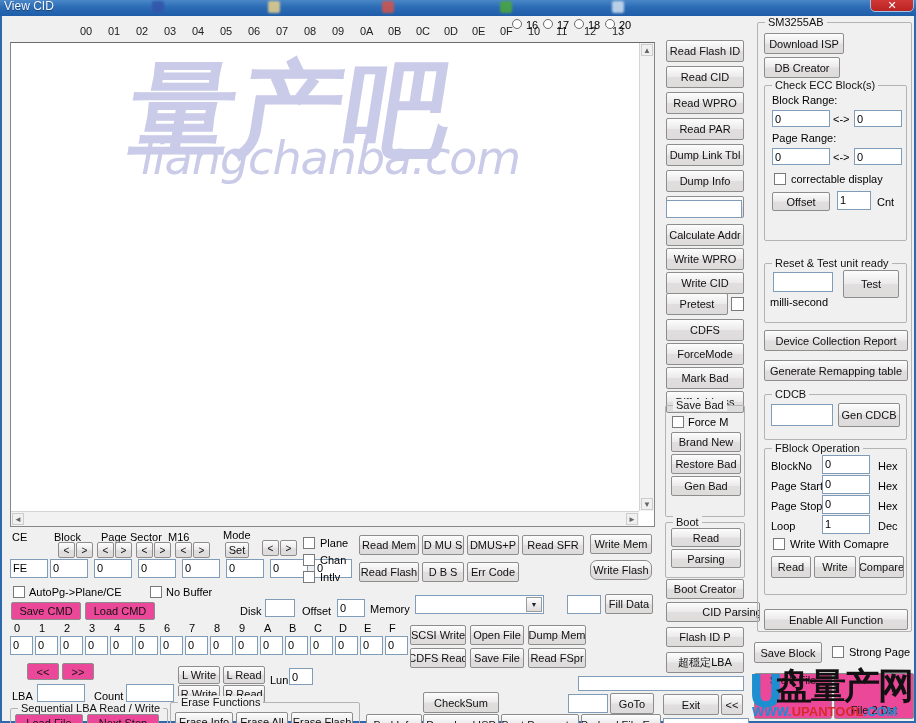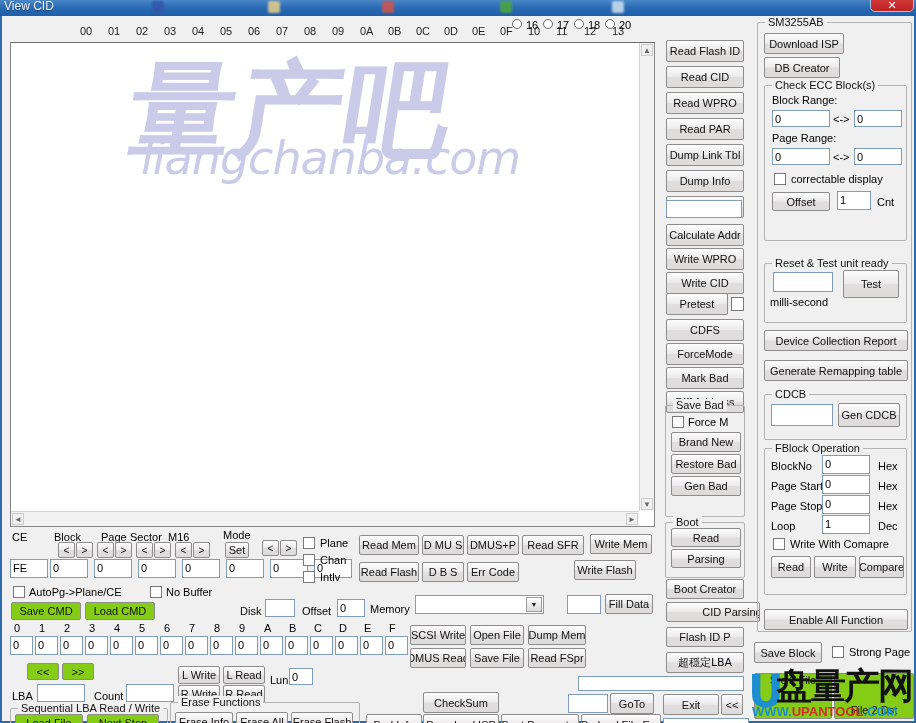--- a/index.html
+++ b/index.html
@@ -81,21 +81,21 @@
 
   
   .btn{
     position:absolute;
     background:linear-gradient(180deg,#fdfdfd 0%,#eceaea 48%,#e0dede 52%,#dedbdb 100%);
     border:1px solid #8d8d8d; border-radius:2px;
     font-size:11px; text-align:center; color:#111;
     display:flex; align-items:center; justify-content:center;
     white-space:nowrap; overflow:hidden;
   }
-  .btn.flat{ background:#84cc16; }
+  .btn.flat{ background:#ec4899; }
   .txt{
     position:absolute; background:#fff; border:1px solid #7f9db9;
     font-size:11px; padding:1px 2px; color:#000; overflow:hidden;
     line-height:14px;
   }
   .lbl{position:absolute; font-size:11px; color:#000; white-space:nowrap;}
   .chk{position:absolute; width:12px; height:12px; background:#fff;
        border:1px solid #7a7a7a;}
   .grp{
     position:absolute; border:1px solid #b4b4b4; border-radius:2px;
@@ -366,21 +366,21 @@
 
   <div class="btn" style="left:357px;top:519px;width:60px;height:20px;">Read Mem</div>
   <div class="btn" style="left:420px;top:519px;width:42px;height:20px;">D MU S</div>
   <div class="btn" style="left:465px;top:519px;width:52px;height:20px;">DMUS+P</div>
   <div class="btn" style="left:520px;top:519px;width:62px;height:20px;">Read SFR</div>
   <div class="btn" style="left:588px;top:518px;width:62px;height:20px;">Write Mem</div>
 
   <div class="btn" style="left:357px;top:546px;width:60px;height:20px;">Read Flash</div>
   <div class="btn" style="left:420px;top:546px;width:42px;height:20px;">D B S</div>
   <div class="btn" style="left:465px;top:546px;width:52px;height:20px;">Err Code</div>
-  <div class="btn" style="left:572px;top:544px;width:62px;height:20px;">Write Flash</div>
+  <div class="btn" style="left:588px;top:544px;width:62px;height:20px;border-radius:7px;">Write Flash</div>
 
   <span class="chk" style="left:11px;top:570px;"></span>
   <span class="lbl" style="left:27px;top:570px;">AutoPg-&gt;Plane/CE</span>
   <span class="chk" style="left:148px;top:570px;"></span>
   <span class="lbl" style="left:164px;top:570px;">No Buffer</span>
 
   <div class="btn flat" style="left:9px;top:586px;width:70px;height:18px;">Save CMD</div>
   <div class="btn flat" style="left:83px;top:586px;width:70px;height:18px;">Load CMD</div>
 
   <span class="lbl" style="left:238px;top:589px;">Disk</span>
@@ -426,21 +426,21 @@
       <div class="txt" style="left: 233px; top: 620px; width: 23px; height: 19px;">0</div>
       <div class="txt" style="left: 258px; top: 620px; width: 23px; height: 19px;">0</div>
       <div class="txt" style="left: 283px; top: 620px; width: 23px; height: 19px;">0</div>
       <div class="txt" style="left: 308px; top: 620px; width: 23px; height: 19px;">0</div>
       <div class="txt" style="left: 333px; top: 620px; width: 23px; height: 19px;">0</div>
       <div class="txt" style="left: 358px; top: 620px; width: 23px; height: 19px;">0</div>
       <div class="txt" style="left: 383px; top: 620px; width: 23px; height: 19px;">0</div>
     </div>
 
   <div class="btn" style="left:408px;top:609px;width:56px;height:20px;">SCSI Write</div>
-  <div class="btn" style="left:408px;top:632px;width:56px;height:20px;">DMUS Read</div>
+  <div class="btn" style="left:408px;top:632px;width:56px;height:20px;">CDFS Read</div>
   <div class="btn" style="left:468px;top:609px;width:54px;height:20px;">Open File</div>
   <div class="btn" style="left:468px;top:632px;width:54px;height:20px;">Save File</div>
   <div class="btn" style="left:526px;top:609px;width:58px;height:20px;">Dump Mem</div>
   <div class="btn" style="left:526px;top:632px;width:58px;height:20px;">Read FSpr</div>
 
   <div class="btn flat" style="left:25px;top:647px;width:32px;height:17px;">&lt;&lt;</div>
   <div class="btn flat" style="left:60px;top:647px;width:32px;height:17px;">&gt;&gt;</div>
   <span class="lbl" style="left:10px;top:674px;">LBA</span>
   <div class="txt" style="left:35px;top:668px;width:48px;height:18px;"></div>
   <span class="lbl" style="left:92px;top:674px;">Count</span>

